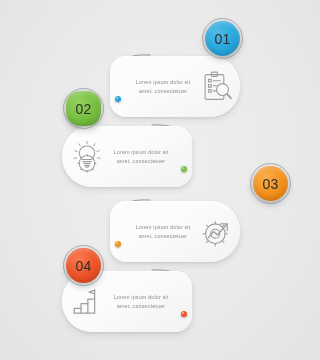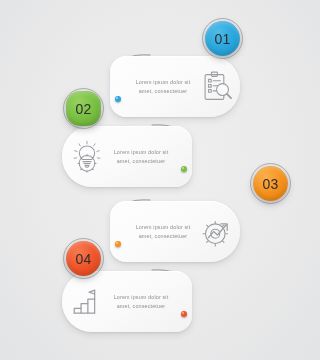--- a/index.html
+++ b/index.html
@@ -277,19 +277,19 @@
             <line x1="29" y1="16.5" x2="29" y2="33"></line>
             <polyline points="29,6 22.5,8.3 29,10.6"></polyline>
           </svg>
         </div>
         <div class="card-text">Lorem ipsum dolor sit amet, consectetuer</div>
       </div>
     </div>
 
     <div class="dot" style="left:181px; top:311px; background:#f0552a;"></div>
 
-    <div class="badge" style="left:66px; top:241px; background:radial-gradient(circle at 36% 30%, #f87a50 0%, #f0552a 48%, #d33e16 100%);">
+    <div class="badge" style="left:66px; top:248px; background:radial-gradient(circle at 36% 30%, #f87a50 0%, #f0552a 48%, #d33e16 100%);border-radius:17px;">
       <div class="badge-ring"></div>
       <span class="badge-num">04</span>
     </div>
   </div>
 
 </div>
 
 </body></html>

